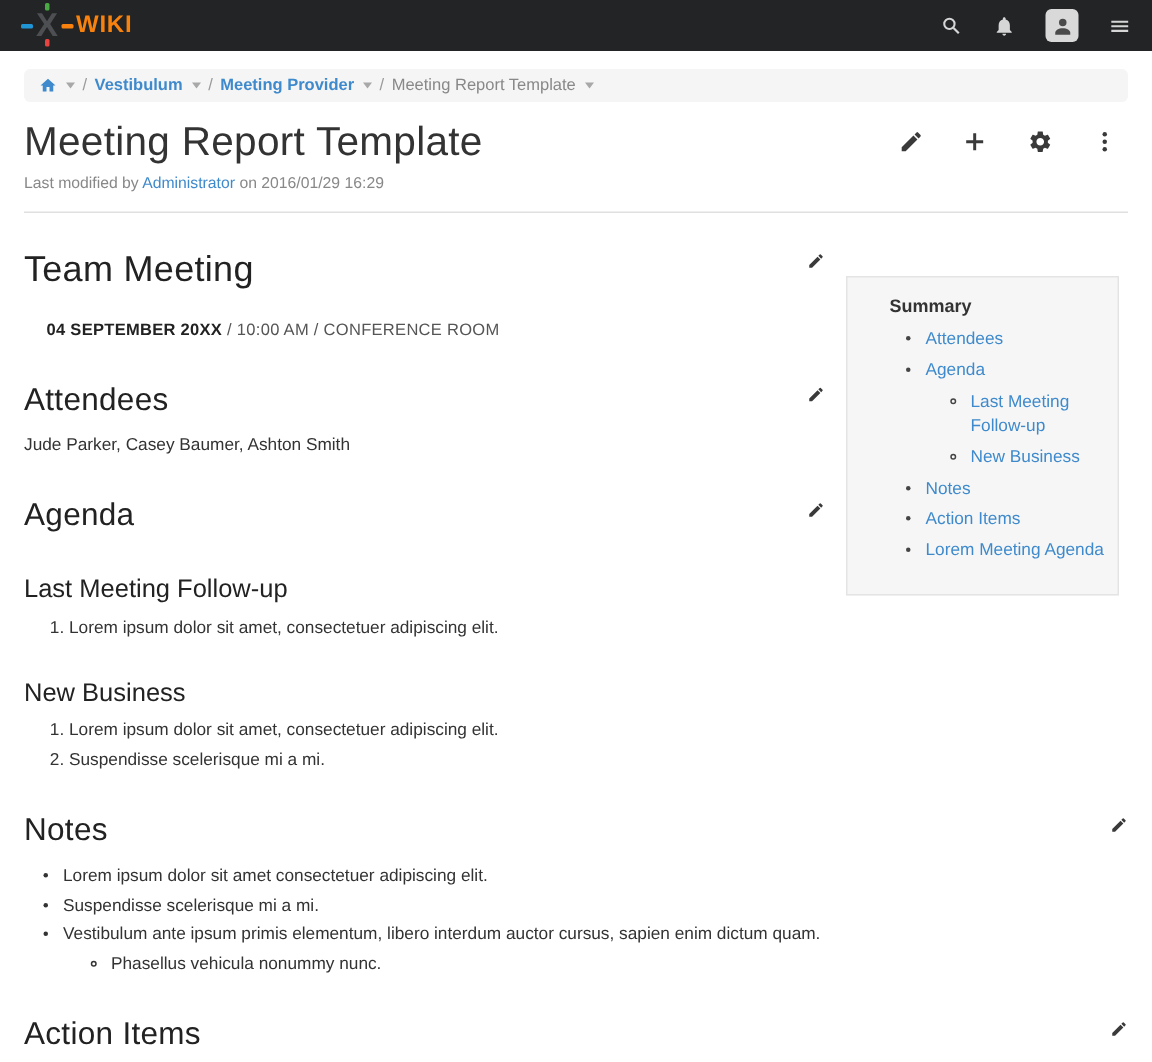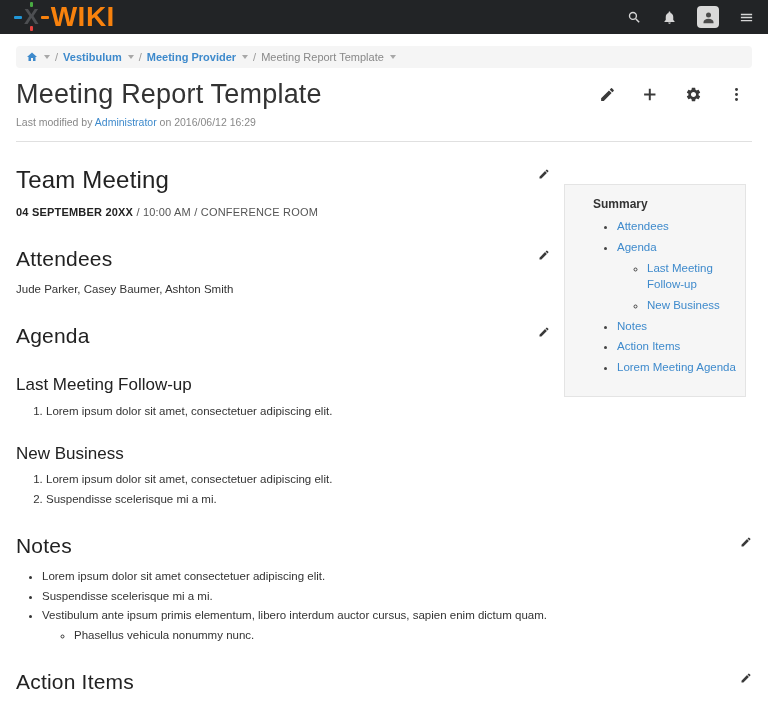--- a/index.html
+++ b/index.html
@@ -13,21 +13,21 @@
   
   .navbar { background:#222426; height:34px; display:flex; align-items:center; padding:0 14px; flex-shrink:0; }
   .logo { display:flex; align-items:center; text-decoration:none; }
   .logo-dash { display:inline-block; width:8px; height:3px; border-radius:1px; }
   .logo-dash.blue { background:#2196d6; margin-right:2px; }
   .logo-dash.orange { background:#f8820d; margin:0 2px 0 2px; }
   .logo-x { position:relative; color:#4d4f52; font-weight:bold; font-size:22px; line-height:22px; }
   .logo-tick { position:absolute; left:50%; margin-left:-1px; width:3px; height:5px; border-radius:1px; }
   .logo-tick.green { top:-4px; background:#49a942; }
   .logo-tick.red { bottom:-3px; background:#e8433f; }
-  .logo-text { color:#f8820d; font-weight:bold; font-size:28px; line-height:22px; letter-spacing:0.5px; }
+  .logo-text { color:#f8820d; font-weight:bold; font-size:16px; line-height:22px; letter-spacing:0.5px; }
   .nav-right { margin-left:auto; display:flex; align-items:center; gap:20px; }
   .nav-icon { color:#d6d6d6; display:flex; align-items:center; cursor:pointer; }
   .nav-avatar { width:22px; height:22px; background:#d9d9d9; border-radius:4px; display:flex; align-items:center; justify-content:center; cursor:pointer; }
 
   
   .breadcrumb { margin:12px 16px 0; background:#f5f5f5; border-radius:4px; padding:5px 10px; font-size:11px;
                 display:flex; align-items:center; gap:5px; color:#9a9a9a; }
   .breadcrumb a { text-decoration:none; }
   .crumb-link { color:#3e8acc; font-weight:bold; }
   .crumb-current { color:#888; }
@@ -57,21 +57,21 @@
   .summary-box ul ul { list-style:circle; padding-left:30px; margin:3px 0 1px; }
   .summary-box li { margin:4px 0; color:#444; }
   .summary-box a { color:#3e8acc; text-decoration:none; }
 
   h1.sec { font-size:21px; font-weight:400; margin:23px 0 7px; color:#222; letter-spacing:0.2px; }
   h1.sec.first { font-size:24px; margin-top:21px; }
   h2.sec { font-size:17px; font-weight:400; margin:22px 0 5px; color:#222; }
   .h-edit { float:right; color:#3a3a3a; margin-left:10px; margin-top:5px; cursor:pointer; }
   .h-edit svg { display:block; }
 
-  .meta-line { margin:0; font-size:11px; color:#555; letter-spacing:0.2px; }
+  .meta-line { margin:15px; font-size:11px; color:#555; letter-spacing:0.2px; }
   .meta-line b { color:#222; }
   p.body-text { margin:3px 0 6px; color:#333; }
   ol.body-list { margin:5px 0 10px; padding-left:30px; }
   ul.body-list { margin:5px 0 10px; padding-left:26px; }
   .body-list li { margin:3px 0; }
   ul.sub-list { list-style:circle; padding-left:32px; margin:2px 0 0; }
 </style>
 </head>
 <body>
 
@@ -153,21 +153,21 @@
               <circle cx="12" cy="5" r="2.1"></circle>
               <circle cx="12" cy="12" r="2.1"></circle>
               <circle cx="12" cy="19" r="2.1"></circle>
             </svg>
         </span>
       </div>
     </div>
     <div class="doc-meta">
       <span>Last modified by</span>
       <a href="#">Administrator</a>
-      <span>on 2016/06/12 16:29</span>
+      <span>on 2016/01/29 16:29</span>
     </div>
     <hr class="divider">
 
     <div class="xcontent">
 
       <div class="summary-box">
         <p class="summary-title">Summary</p>
         <ul>
           <li><a href="#">Attendees</a></li>
           <li><a href="#">Agenda</a>

